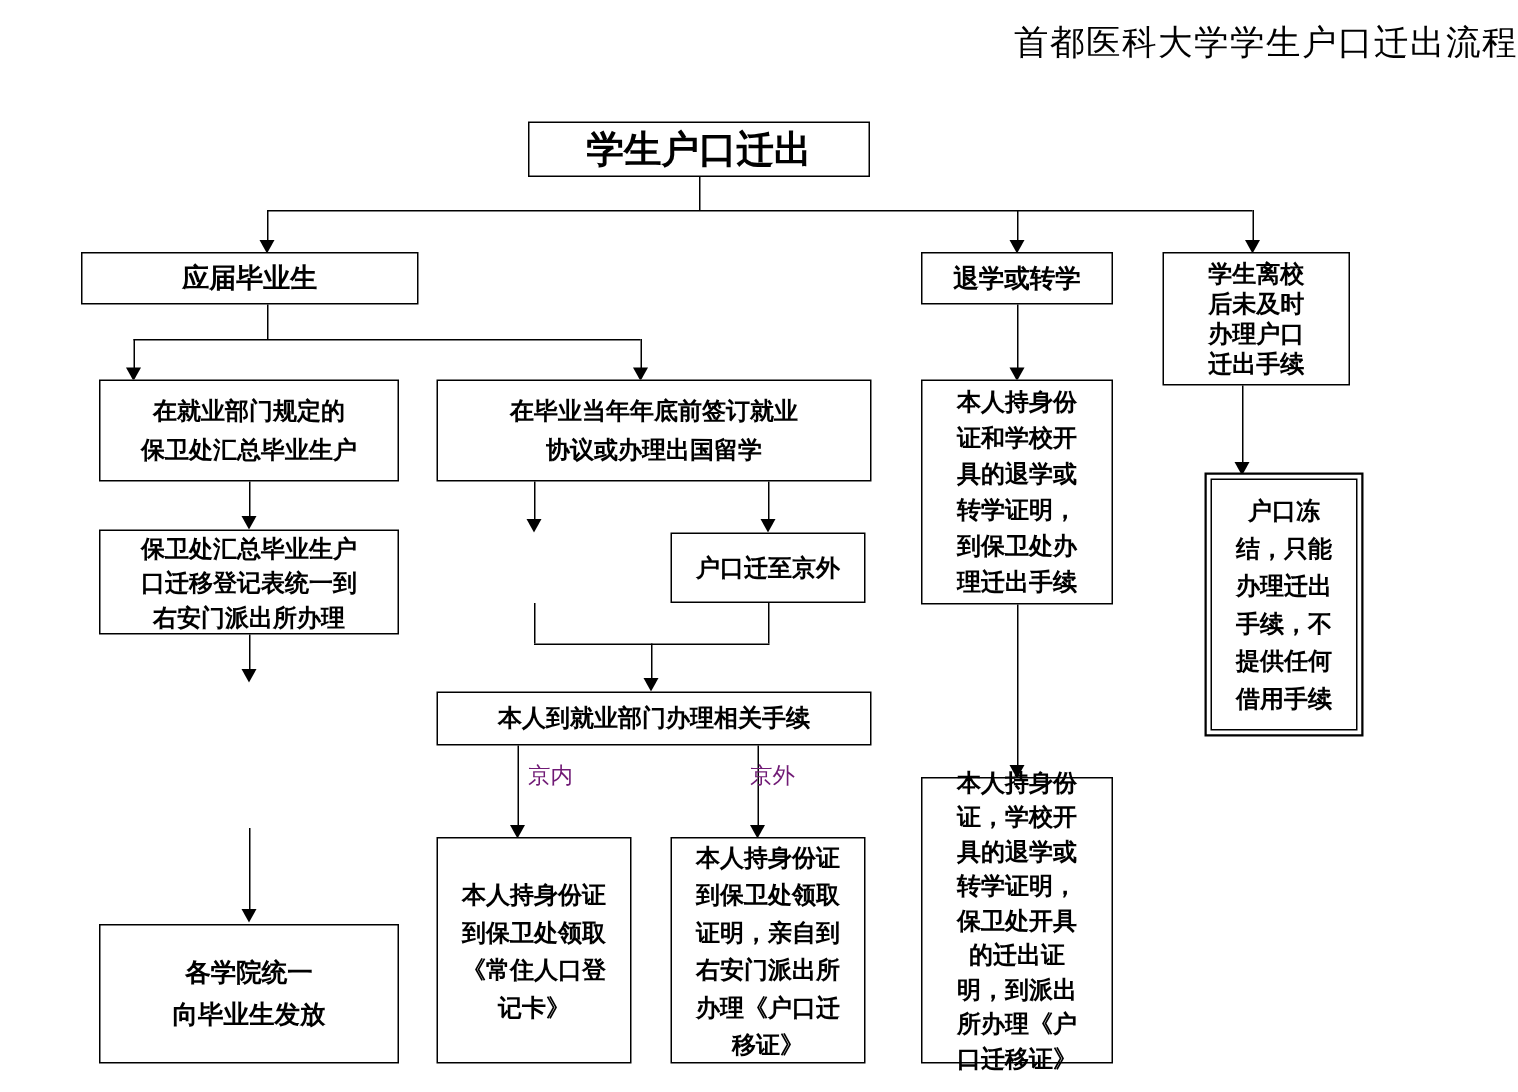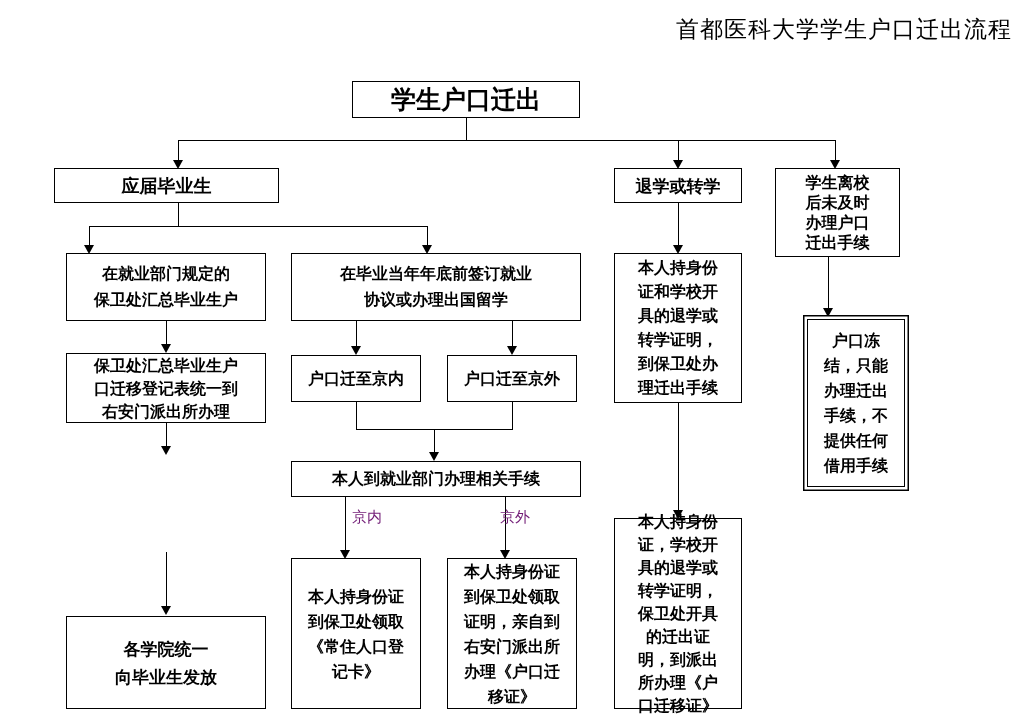--- a/index.html
+++ b/index.html
@@ -165,23 +165,20 @@
     <span class="txt">在毕业当年年底前签订就业
 协议或办理出国留学</span>
   </div>
 
   <div class="hline" style="left:356px; top:321px; width:0px;"></div>
   <div class="vline" style="left:356px; top:321px; height:27px;"></div>
   <div class="arrow" style="left:351px; top:346px;"></div>
   <div class="vline" style="left:512px; top:321px; height:27px;"></div>
   <div class="arrow" style="left:507px; top:346px;"></div>
 
-  <div class="node sans" style="left:291px; top:355px; width:130px; height:47px; font-size:16px; line-height:22px;">
-    <span class="txt">户口迁至京内</span>
-  </div>
   <div class="node sans" style="left:447px; top:355px; width:130px; height:47px; font-size:16px; line-height:22px;">
     <span class="txt">户口迁至京外</span>
   </div>
 
   <div class="vline" style="left:356px; top:402px; height:27px;"></div>
   <div class="vline" style="left:512px; top:402px; height:27px;"></div>
   <div class="hline" style="left:356px; top:429px; width:157px;"></div>
   <div class="vline" style="left:434px; top:429px; height:25px;"></div>
   <div class="arrow" style="left:429px; top:452px;"></div>
 

